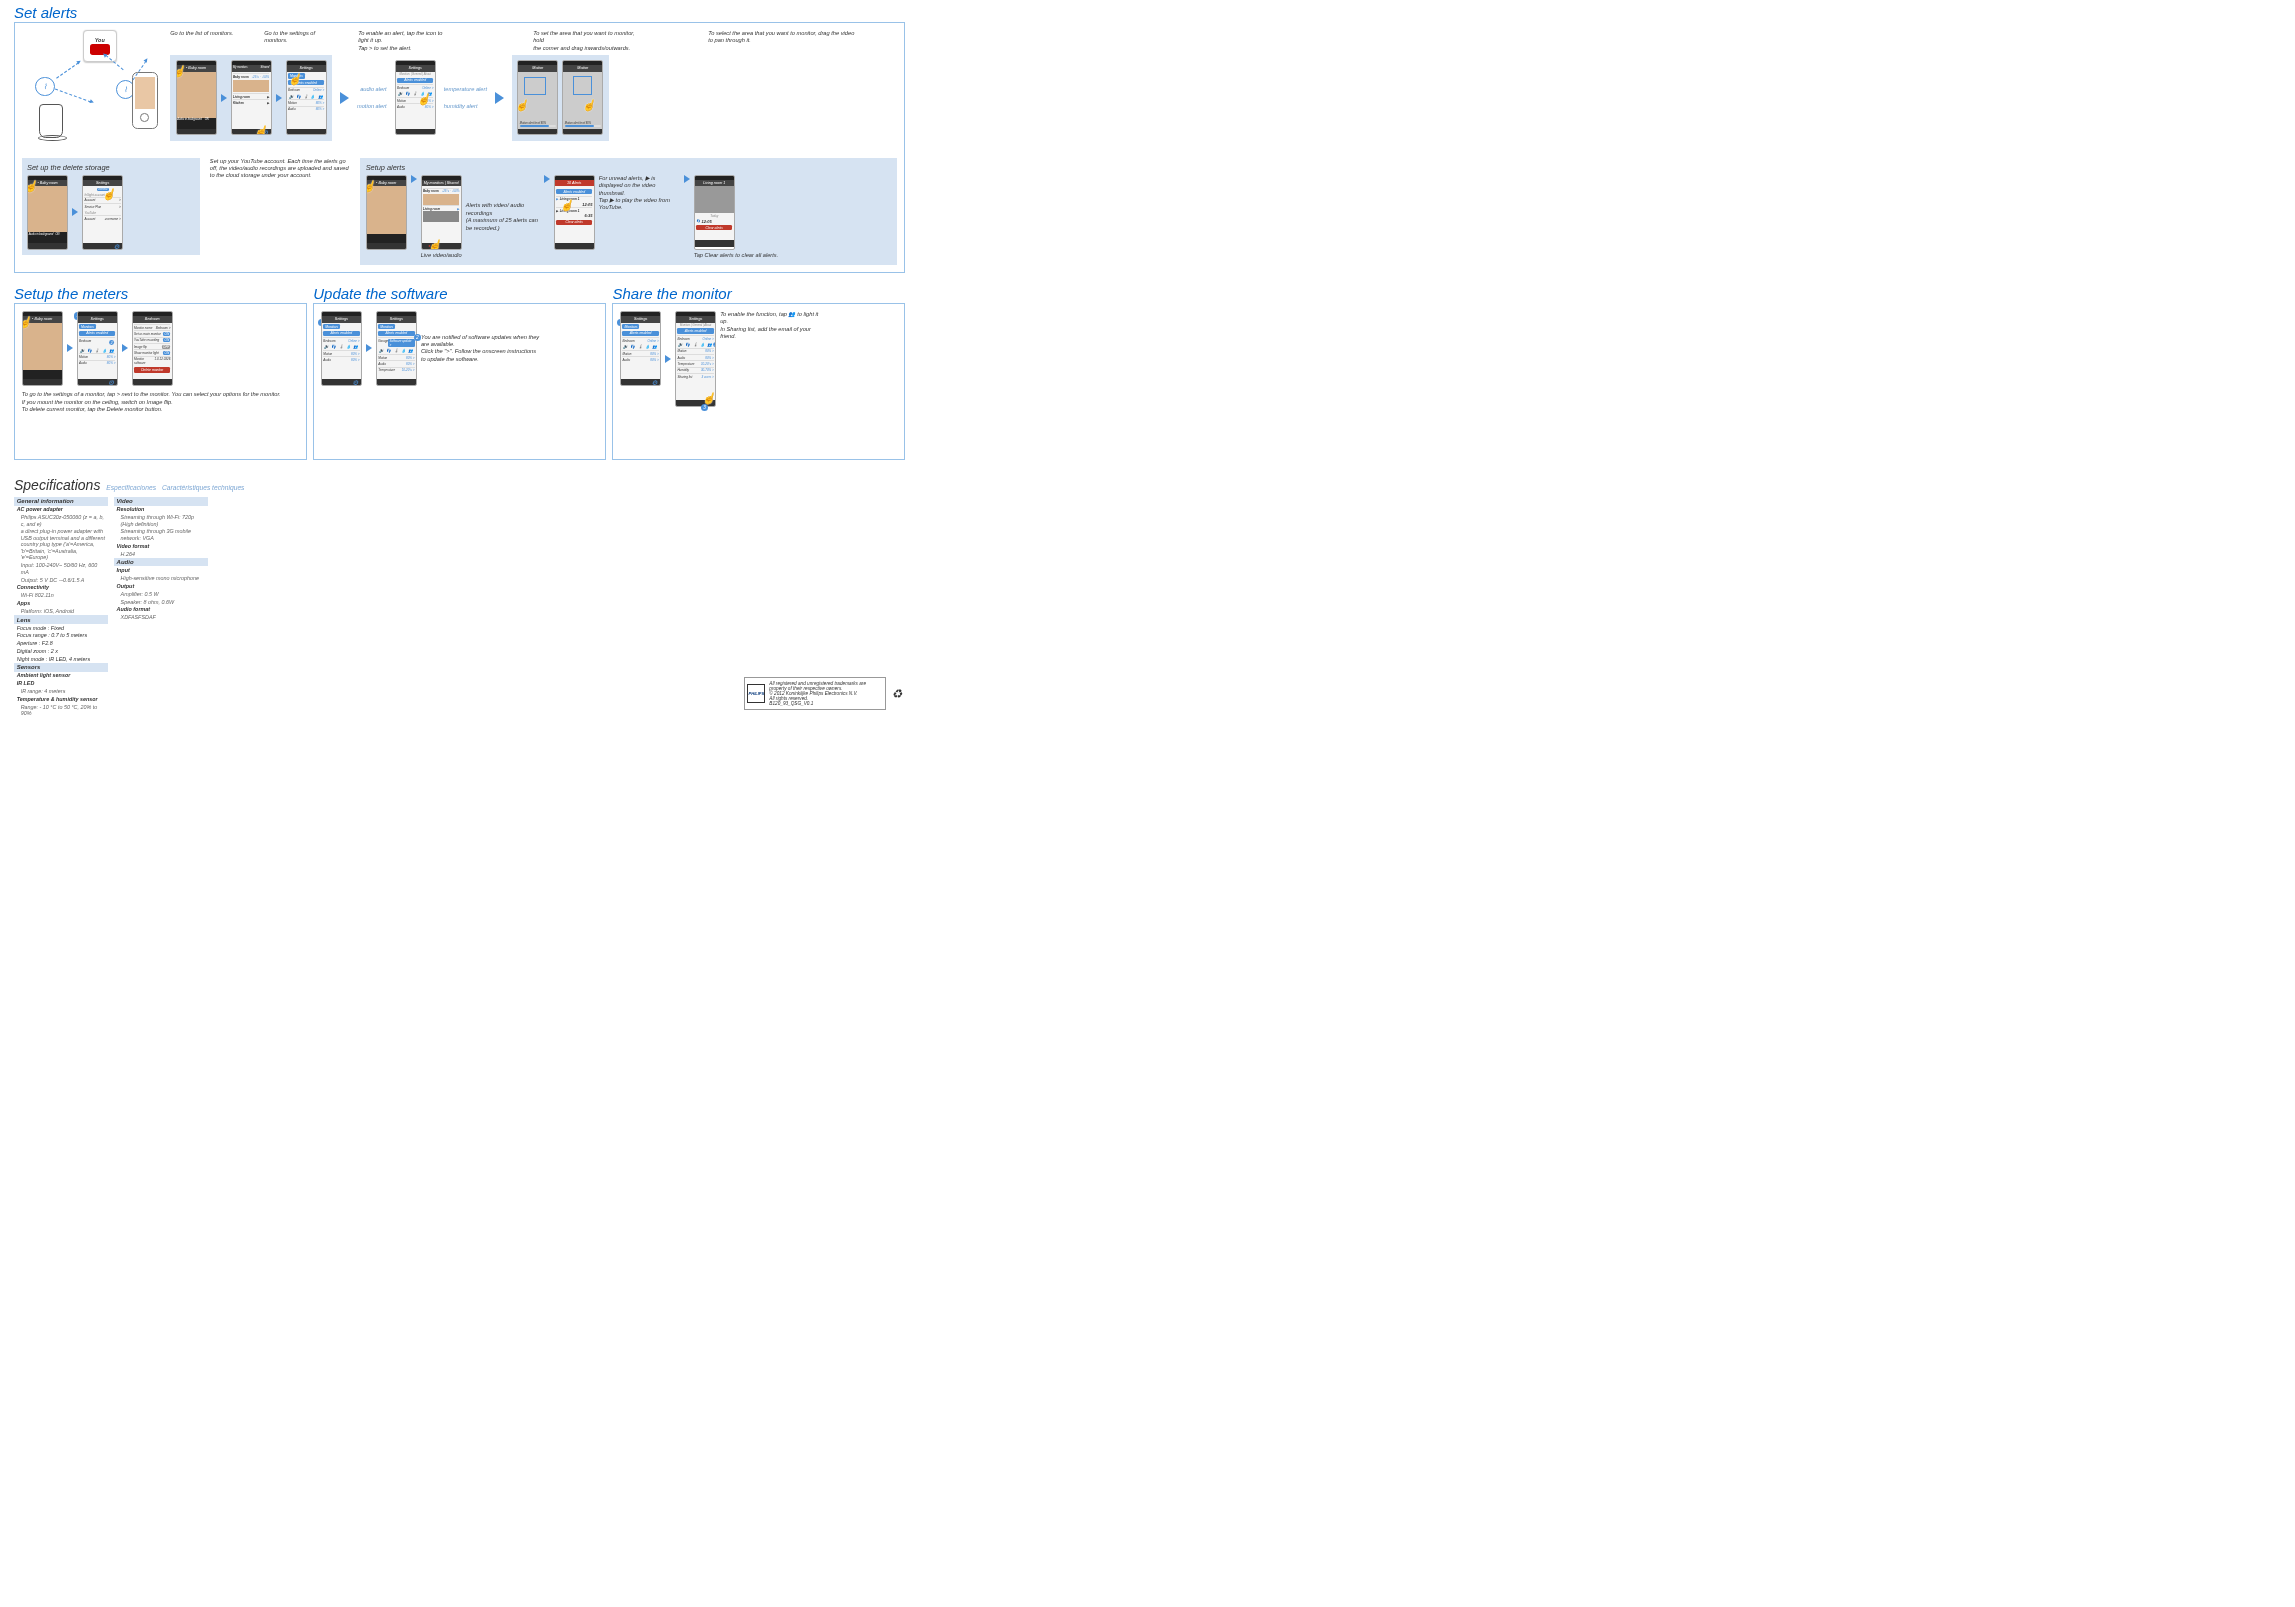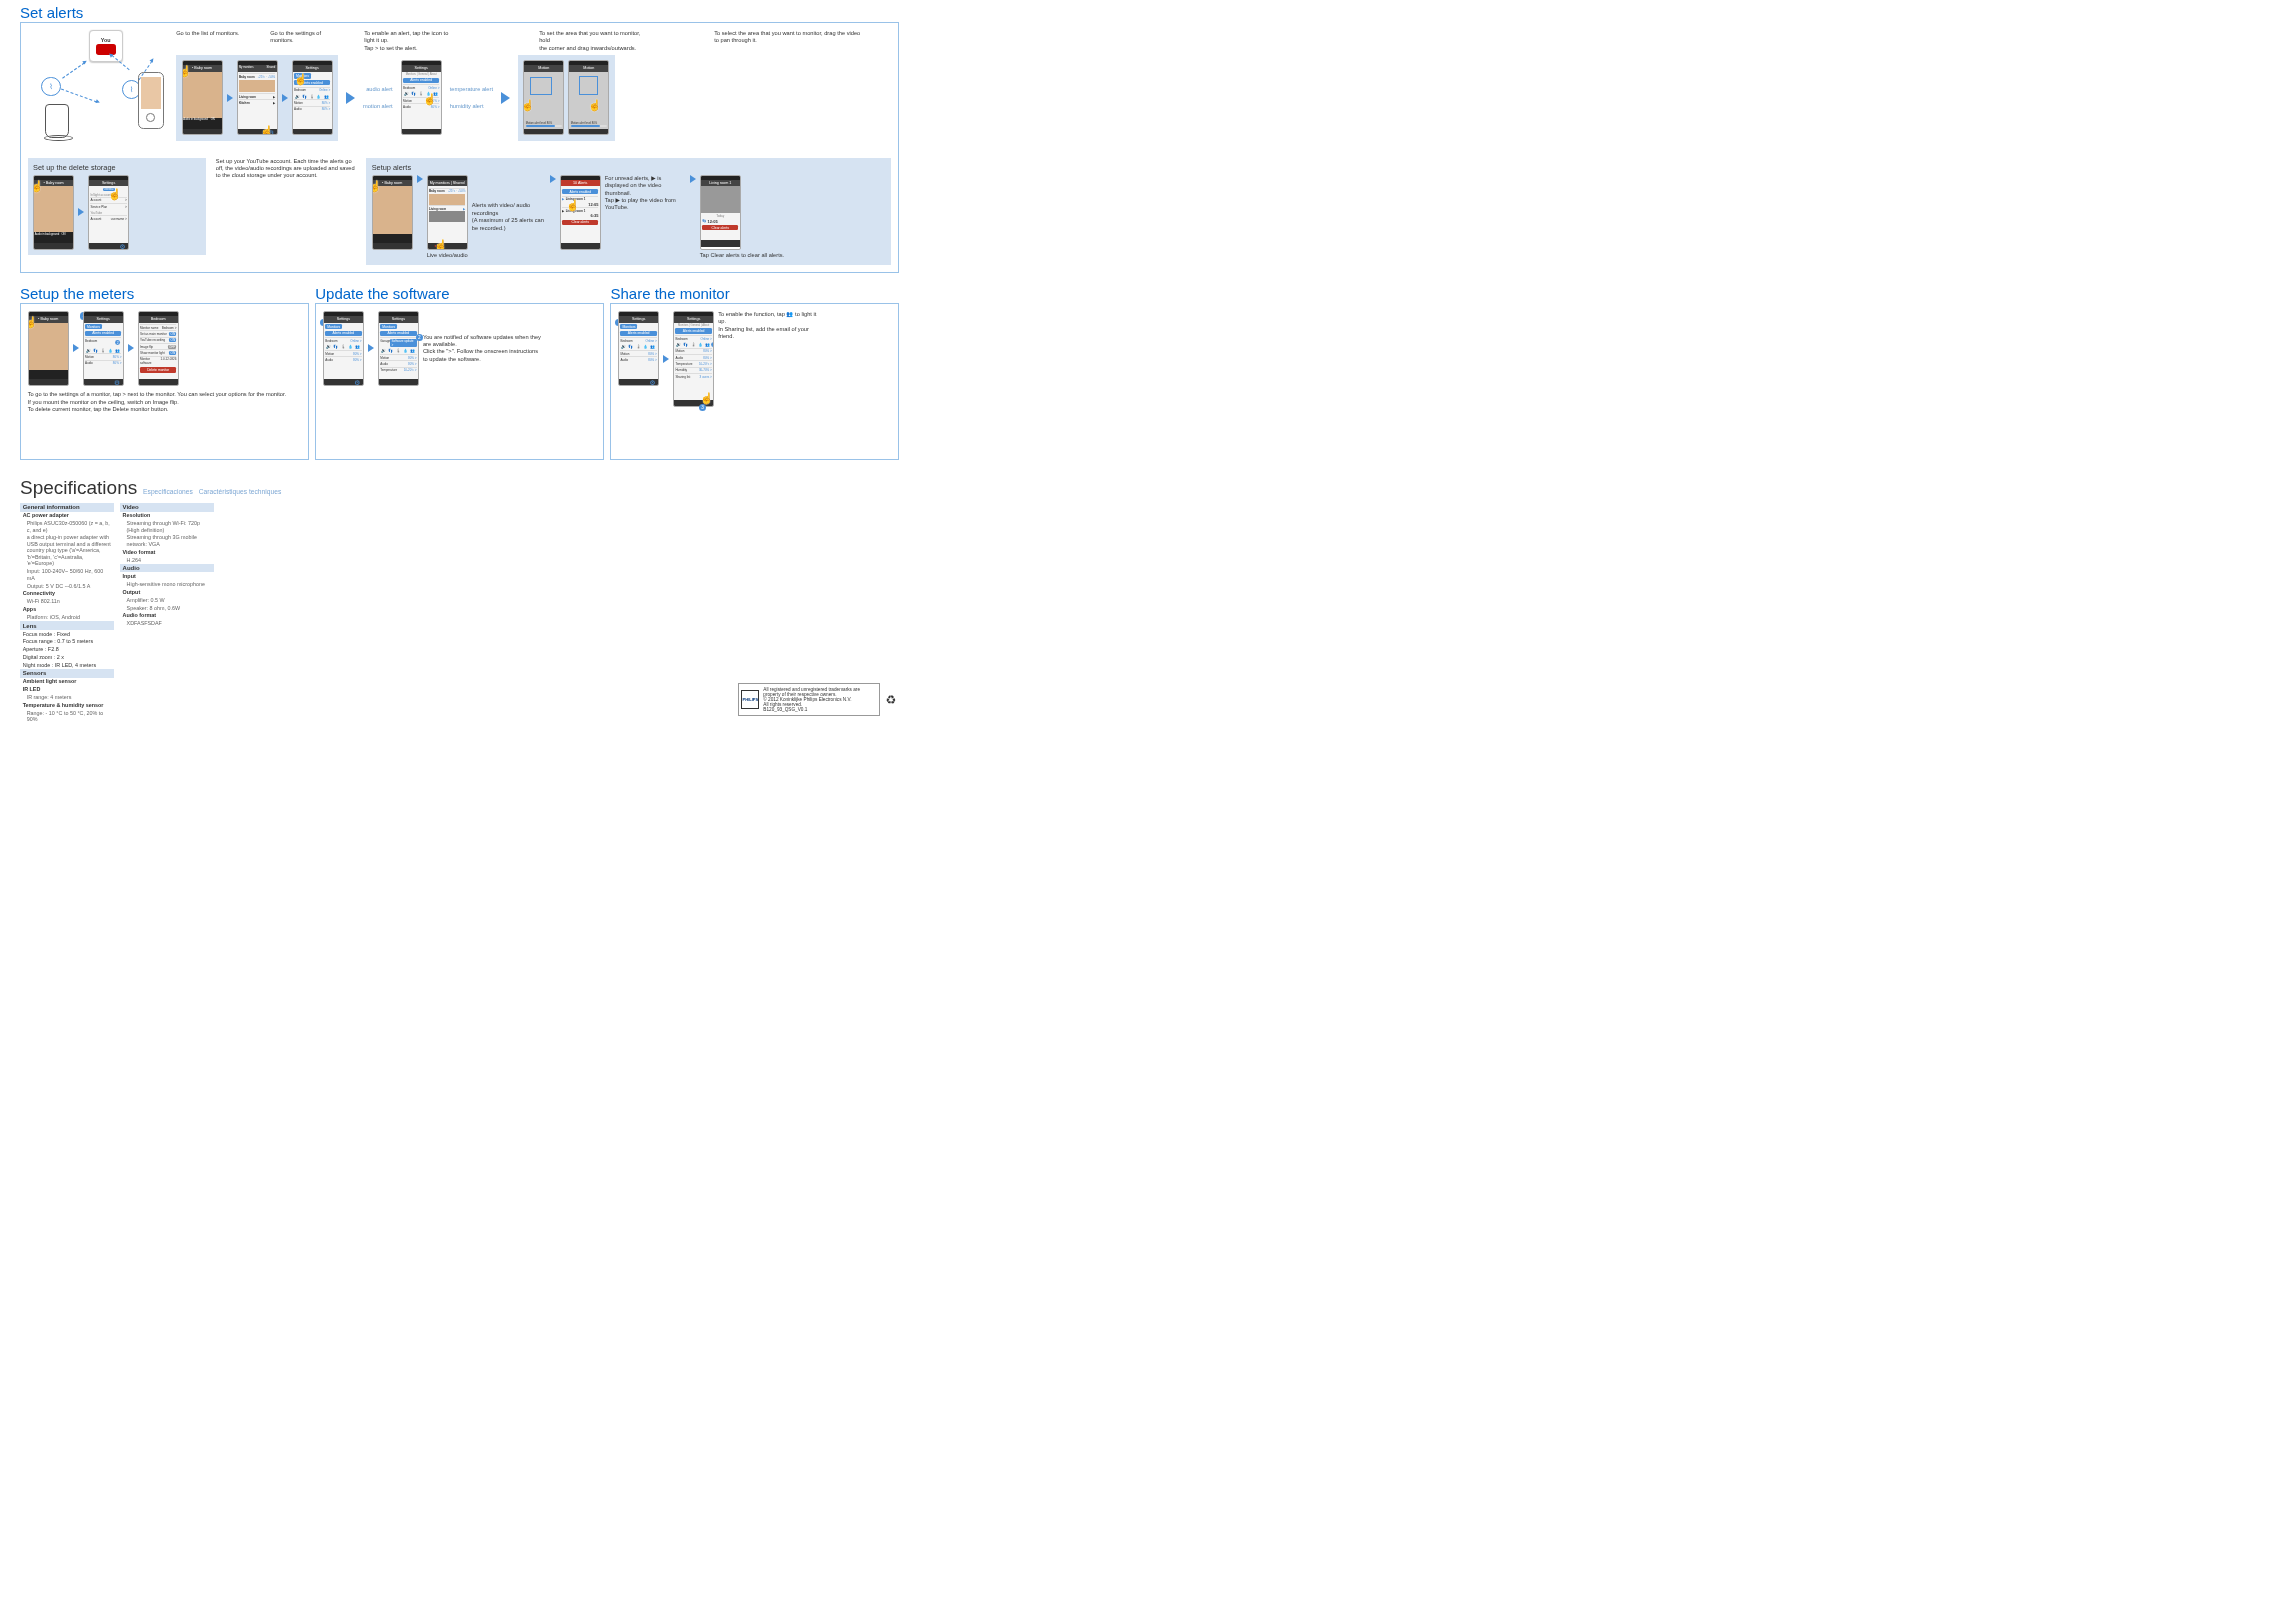--- a/index.html
+++ b/index.html
@@ -5,21 +5,22 @@
   body {
     margin: 0;
     padding: 0;
     font-family: Arial, Helvetica, sans-serif;
     background: #fff;
     color: #333;
     font-size: 6.7px;
     width: 919px;
   }
   .page {
-    padding: 0 20px;
+    padding: 0 14px;
+    font-style: italic;
   }
   h1.section-title {
     font-size: 15px;
     font-weight: normal;
     color: #0066cc;
     margin: 4px 0 1.3px 0;
   }
   .blue-box {
     border: 0.7px solid #99c2e8;
     padding: 6.7px;
@@ -771,21 +772,21 @@
           <div class="caption" style="width:101px;">
             <span>To enable the function,  tap  👥  to light it up.</span><br>
             <span>In Sharing list, add the email of your friend.</span>
           </div>
         </div>
       </div>
     </div>
   </div>
 
   <div style="margin-top:9.4px;">
-    <span class="section-title" style="font-size:19px;">Specifications</span>
+    <span class="section-title" style="font-size:14px;">Specifications</span>
     <span style="color:#7fa8d4;font-size:6.7px;margin-left:4px;">Especificaciones</span>
     <span style="color:#7fa8d4;font-size:6.7px;margin-left:4px;">Caractéristiques techniques</span>
   </div>
 
   <div style="margin-top:4px;">
     <div class="spec-col">
       <div class="spec-head">General information</div>
       <div class="spec-item"><b>AC power adapter</b></div>
       <div class="spec-item spec-sub">Philips ASUC30z-050060 (z = a, b, c, and e)</div>
       <div class="spec-item spec-sub">a direct plug-in power adapter with USB output terminal and a different country plug type  ('a'=America, 'b'=Britain, 'c'=Australia, 'e'=Europe)</div>

